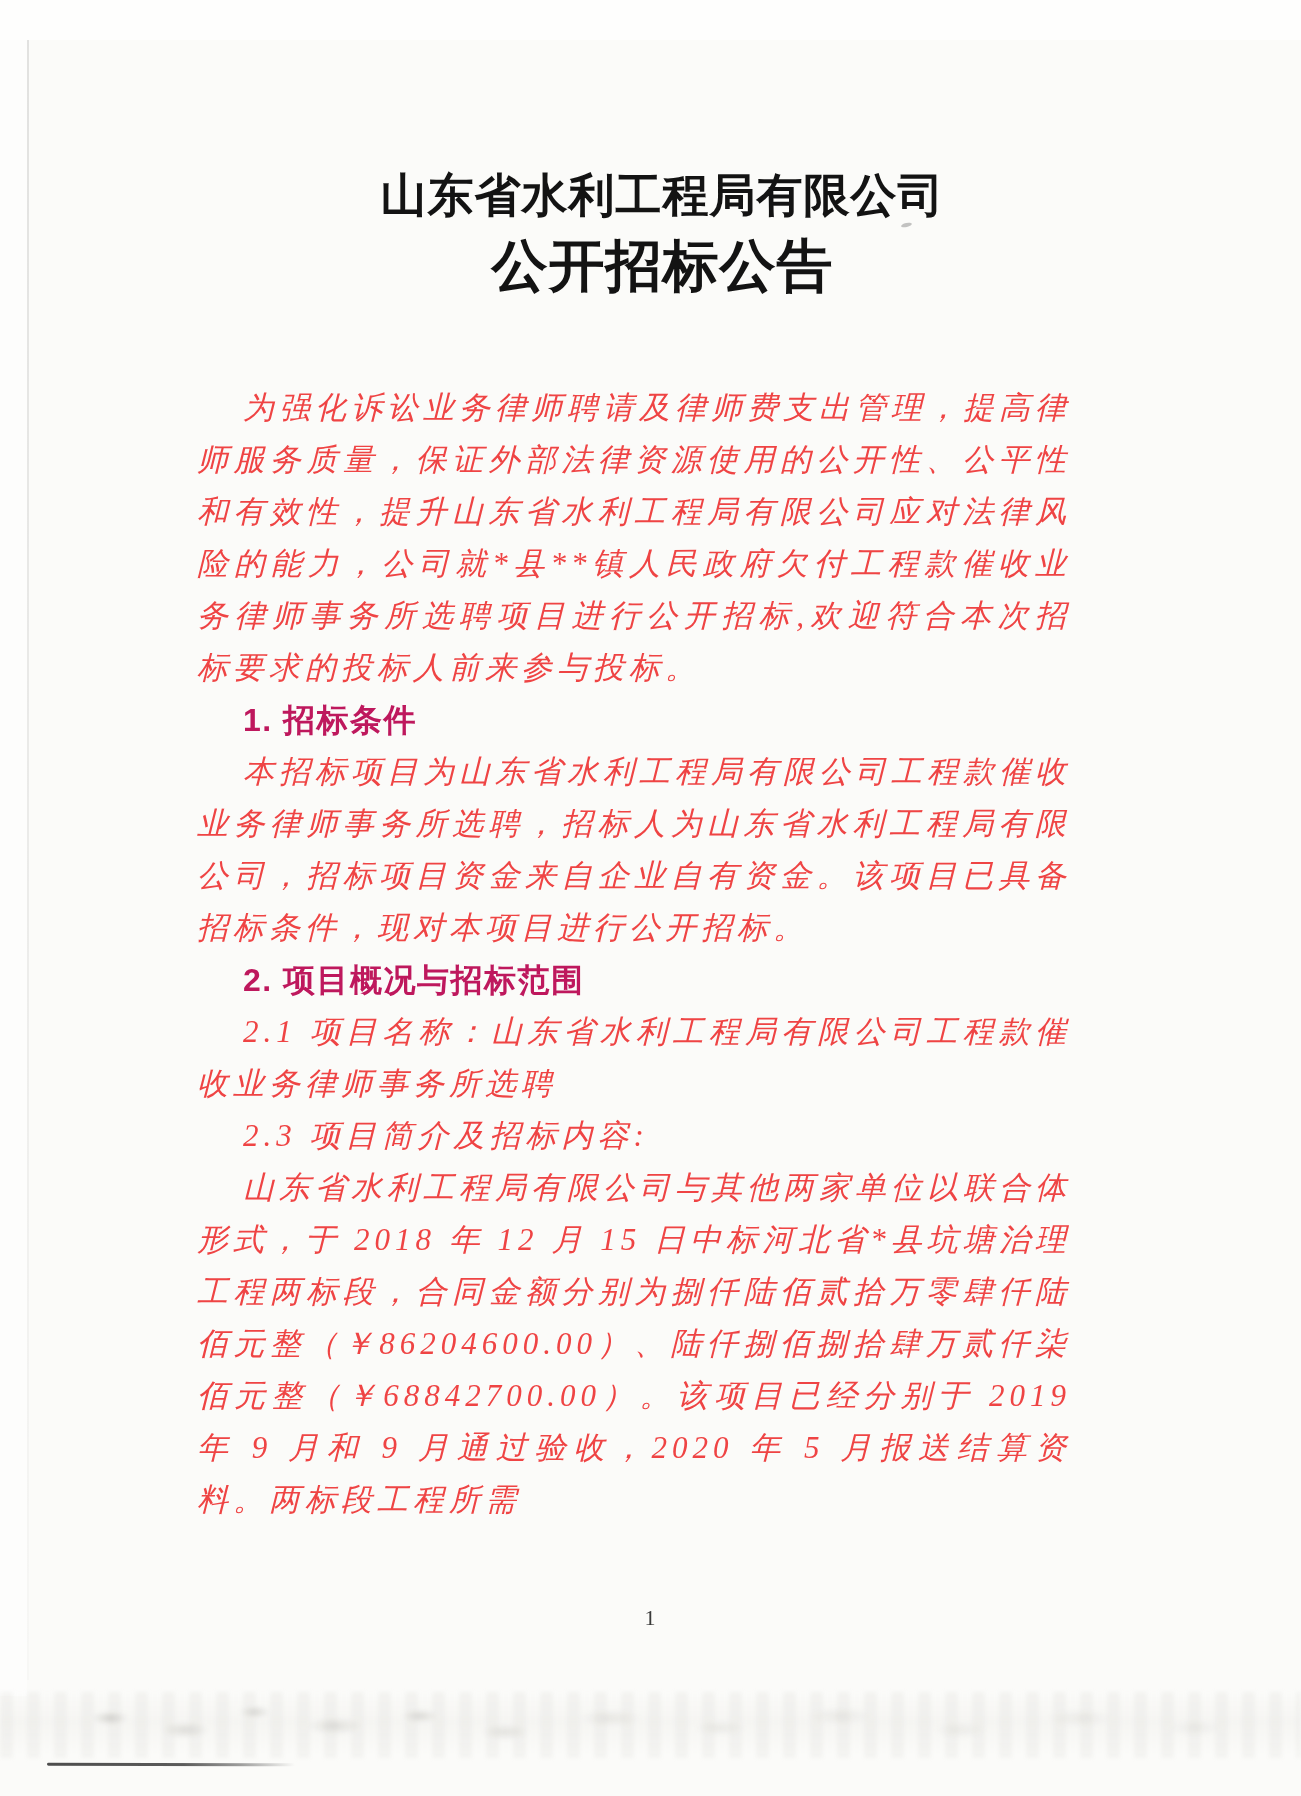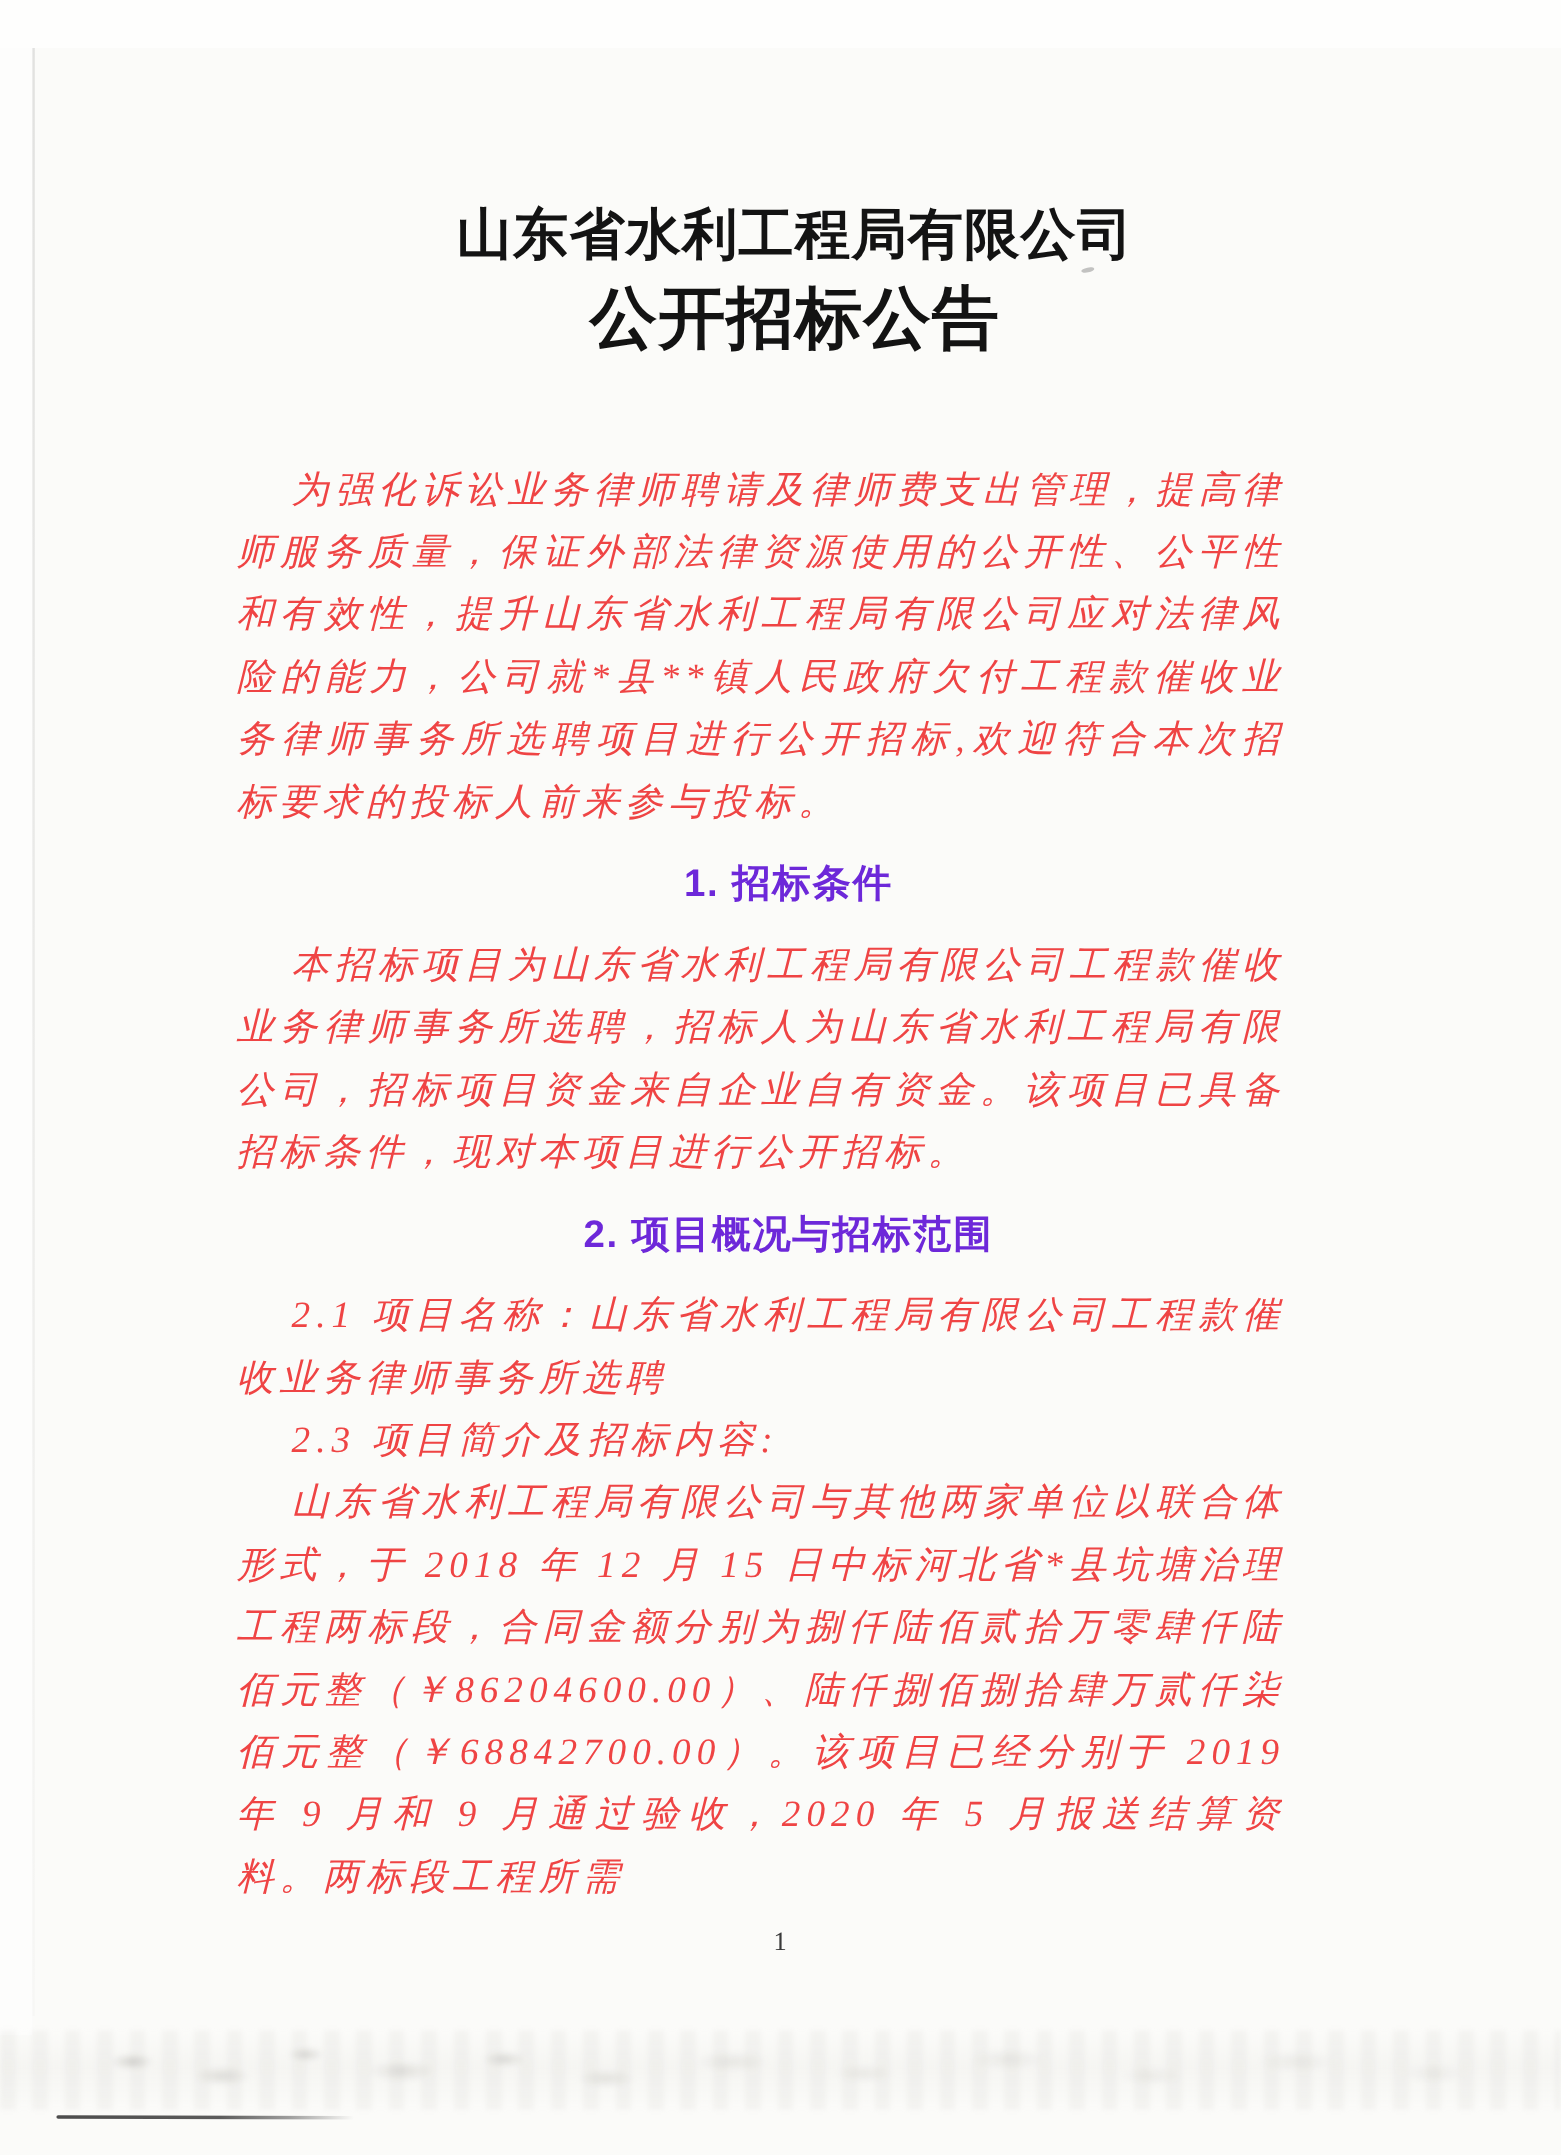--- a/index.html
+++ b/index.html
@@ -37,28 +37,27 @@
   .para{
     margin:0;
     text-indent:46px;
     letter-spacing:5px;
     text-align:justify;
     text-align-last:left;
     color:#ef4444;
     font-style:italic;
   }
   .heading{
-    margin:16px;
+    margin:0;
     padding-left:46px;
     font-family:"Liberation Sans","DejaVu Sans",sans-serif;
     font-weight:700;
     font-size:32px;line-height:52px;
     letter-spacing:1.5px;
-    color:#6d28d9;
-    text-align:center;
+    color:#be185d;
   }
   .page-number{
     position:absolute;top:1603px;left:0;width:1301px;
     text-align:center;
     font-size:22px;line-height:30px;color:#3a3a3a;letter-spacing:1px;
   }
   
   .ghost-band{
     position:absolute;top:1692px;left:0;width:1301px;height:66px;
     background:

